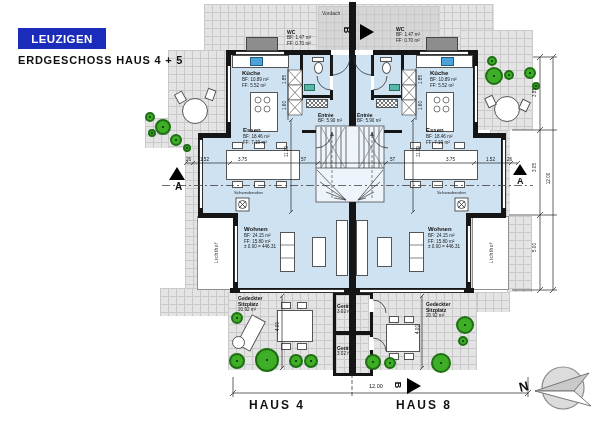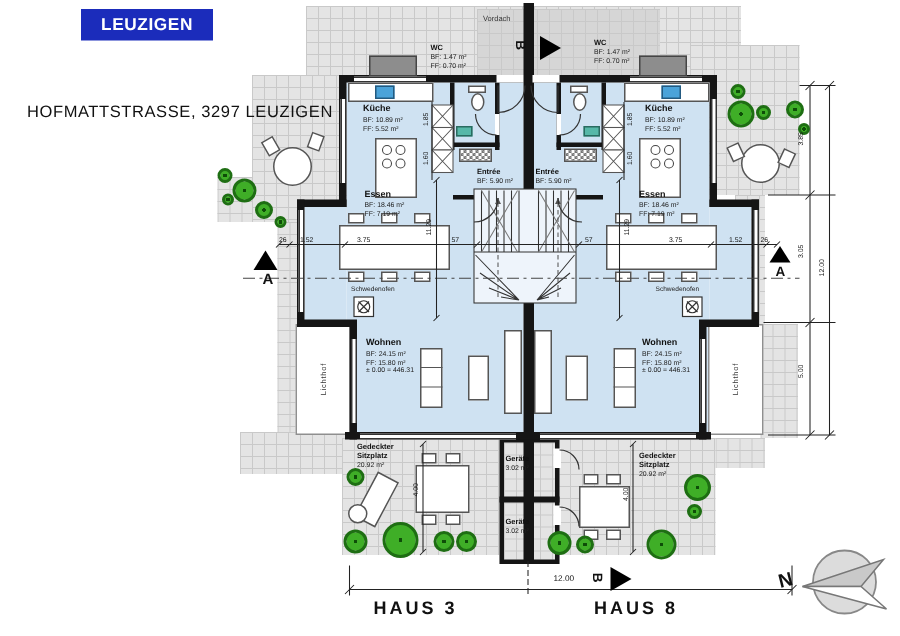--- a/index.html
+++ b/index.html
@@ -397,19 +397,19 @@
   <div class="abs markL rot90" style="left:395px;top:380px;font-size:9px;">B</div>
   <div class="abs tri-r" style="left:407px;top:378px;"></div>
 
   <svg class="abs" style="left:527px;top:360px;" width="70" height="60" viewBox="0 0 70 60">
     <circle cx="36" cy="28" r="21" fill="#dcdcdc" stroke="#888" stroke-width="1.2"></circle>
     <polygon points="8,31 62,13 47,31" fill="#c9c9c9" stroke="#777" stroke-width="1"></polygon>
     <polygon points="8,31 47,31 64,46" fill="#fff" stroke="#777" stroke-width="1"></polygon>
   </svg>
   <div class="abs" style="left:519px;top:379px;font-weight:700;font-size:13px;transform:rotate(-14deg);">N</div>
 
-  <div class="abs haus" style="left:249px;top:398px;">HAUS 3</div>
+  <div class="abs haus" style="left:249px;top:398px;">HAUS 4</div>
   <div class="abs haus" style="left:396px;top:398px;">HAUS 8</div>
 
-  <div class="abs logo" style="left:18px;top:6px;width:88px;height:21px;margin-left:36px;">LEUZIGEN</div>
-  <div class="abs subtitle" style="left:18px;top:69px;">HOFMATTSTRASSE, 3297 LEUZIGEN</div>
+  <div class="abs logo" style="left:18px;top:28px;width:88px;height:21px;">LEUZIGEN</div>
+  <div class="abs title" style="left:18px;top:54px;">ERDGESCHOSS HAUS 4 + 5</div>
 
 </div>
 
 </body></html>

